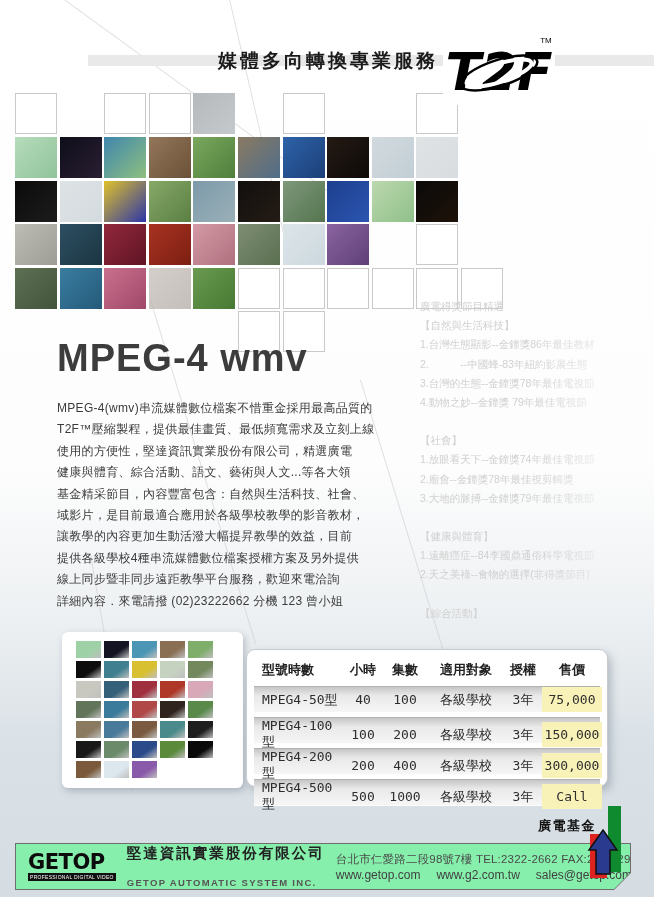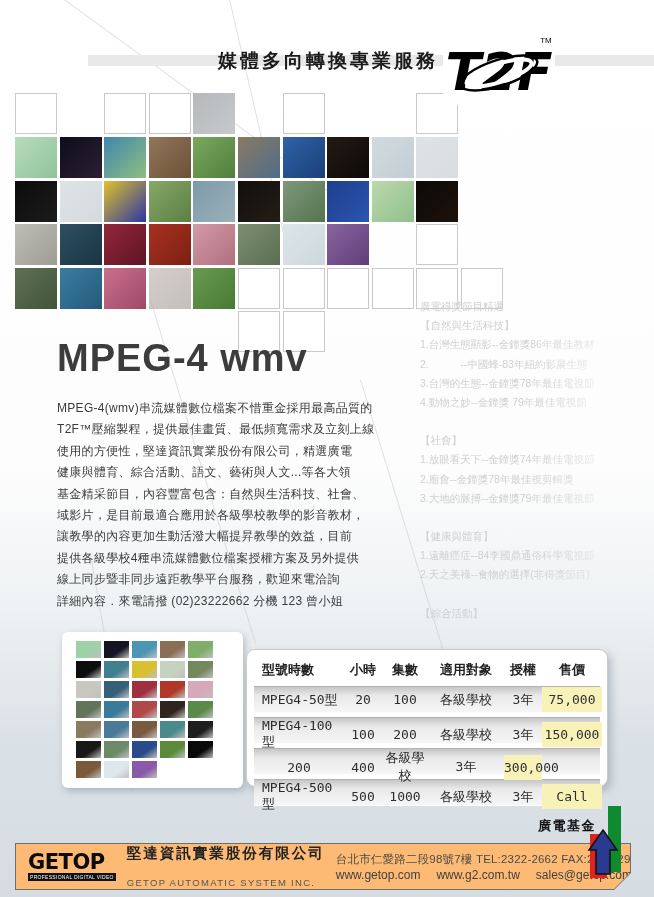--- a/index.html
+++ b/index.html
@@ -48,29 +48,29 @@
   .t-head .c0{text-align:left;}
   .t-cell.c3{font-family:"Liberation Sans",sans-serif;}
   .t-cell.c5{background:var(--hl,#f9f2b8);height:25px;line-height:25px;}
   
   .fund-label{position:absolute;left:538px;top:817px;font-size:13px;font-weight:bold;color:#111;
     letter-spacing:1.5px;z-index:8;}
   .fund-logo{position:absolute;left:584px;top:804px;z-index:9;}
   
   .footer-outer{position:absolute;left:15px;top:843px;width:616px;height:47px;background:#6e6e6e;z-index:7;
     clip-path:polygon(0 0,100% 0,100% calc(100% - 17px),calc(100% - 17px) 100%,0 100%);}
-  .footer-inner{position:absolute;left:1px;top:1px;right:1px;bottom:1px;background:#fdba74;
+  .footer-inner{position:absolute;left:1px;top:1px;right:1px;bottom:1px;background:#86efac;
     clip-path:polygon(0 0,100% 0,100% calc(100% - 16px),calc(100% - 16px) 100%,0 100%);
     display:flex;align-items:center;padding:0 12px;box-sizing:border-box;gap:11px;}
   .getop-logo{flex:0 0 auto;}
   .getop-name{font-size:21px;font-weight:900;letter-spacing:-.5px;color:#0c0c0c;line-height:19px;font-family:"DejaVu Sans",sans-serif;}
   .getop-bar{background:#111;color:#fff;font-size:5px;letter-spacing:.3px;text-align:center;padding:1px 2px;margin-top:1px;white-space:nowrap;}
   .co-block{flex:0 0 auto;}
   .co-zh{font-size:14.5px;font-weight:bold;letter-spacing:2px;color:#222;line-height:16px;}
-  .co-en{font-size:9.5px;color:#555;letter-spacing:1.3px;margin-top:16px;white-space:nowrap;}
+  .co-en{font-size:9.5px;color:#555;letter-spacing:1.3px;margin-top:16px;white-space:nowrap;font-weight:bold;}
   .contact-block{flex:1 1 auto;min-width:0;}
   .addr{font-size:11.5px;color:#4a4a4a;letter-spacing:.2px;white-space:nowrap;line-height:14px;}
   .links{display:flex;gap:16px;font-size:12px;color:#3f3f3f;margin-top:2px;white-space:nowrap;}
 </style>
 </head>
 <body>
 
 <div id="page">
 
   <div class="dline" style="left:57px;top:-5px;height:380px;transform:rotate(-54deg);"></div>
@@ -245,35 +245,36 @@
         <div class="hc c0">型號時數</div>
         <div class="hc c1">小時</div>
         <div class="hc c2">集數</div>
         <div class="hc c3">適用對象</div>
         <div class="hc c4">授權</div>
         <div class="hc c5">售價</div>
       </div>
     <div id="table-body">
         <div class="t-row">
           <div class="t-cell c0">MPEG4-50型</div>
-          <div class="t-cell c1">20</div>
+          <div class="t-cell c1">40</div>
           <div class="t-cell c2">100</div>
           <div class="t-cell c3">各級學校</div>
           <div class="t-cell c4">3年</div>
           <div class="t-cell c5">75,000</div>
         </div>
         <div class="t-row">
           <div class="t-cell c0">MPEG4-100型</div>
           <div class="t-cell c1">100</div>
           <div class="t-cell c2">200</div>
           <div class="t-cell c3">各級學校</div>
           <div class="t-cell c4">3年</div>
           <div class="t-cell c5">150,000</div>
         </div>
         <div class="t-row">
+          <div class="t-cell c0">MPEG4-200型</div>
           <div class="t-cell c1">200</div>
           <div class="t-cell c2">400</div>
           <div class="t-cell c3">各級學校</div>
           <div class="t-cell c4">3年</div>
           <div class="t-cell c5">300,000</div>
         </div>
         <div class="t-row">
           <div class="t-cell c0">MPEG4-500型</div>
           <div class="t-cell c1">500</div>
           <div class="t-cell c2">1000</div>

